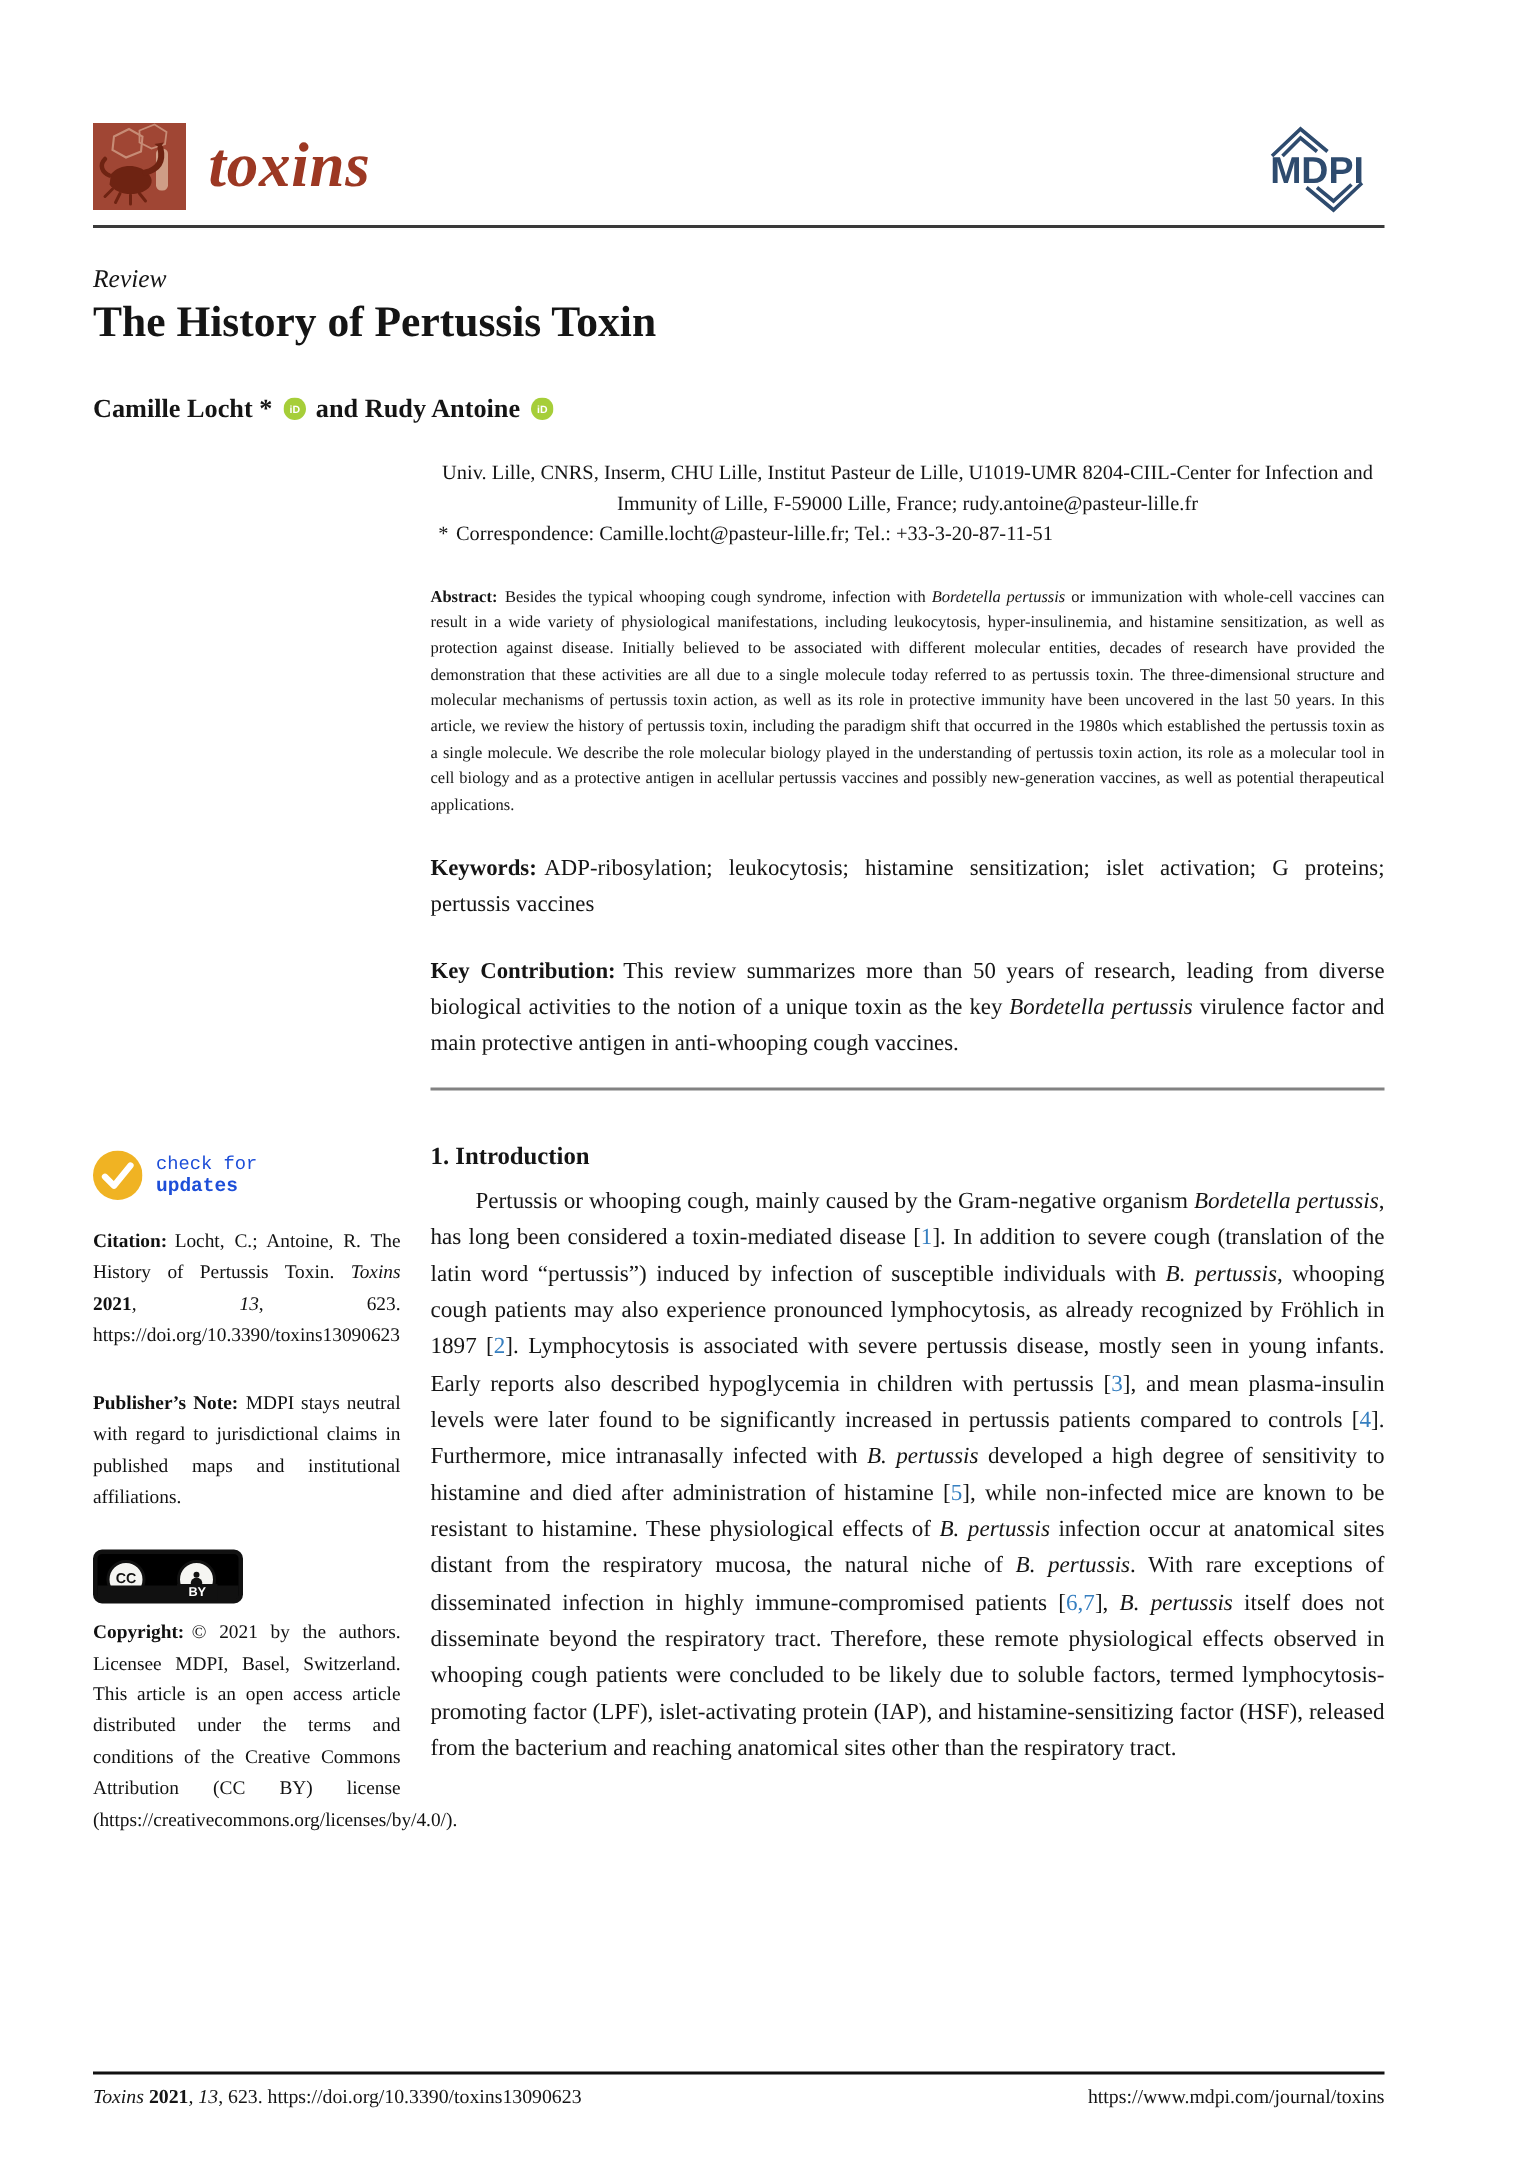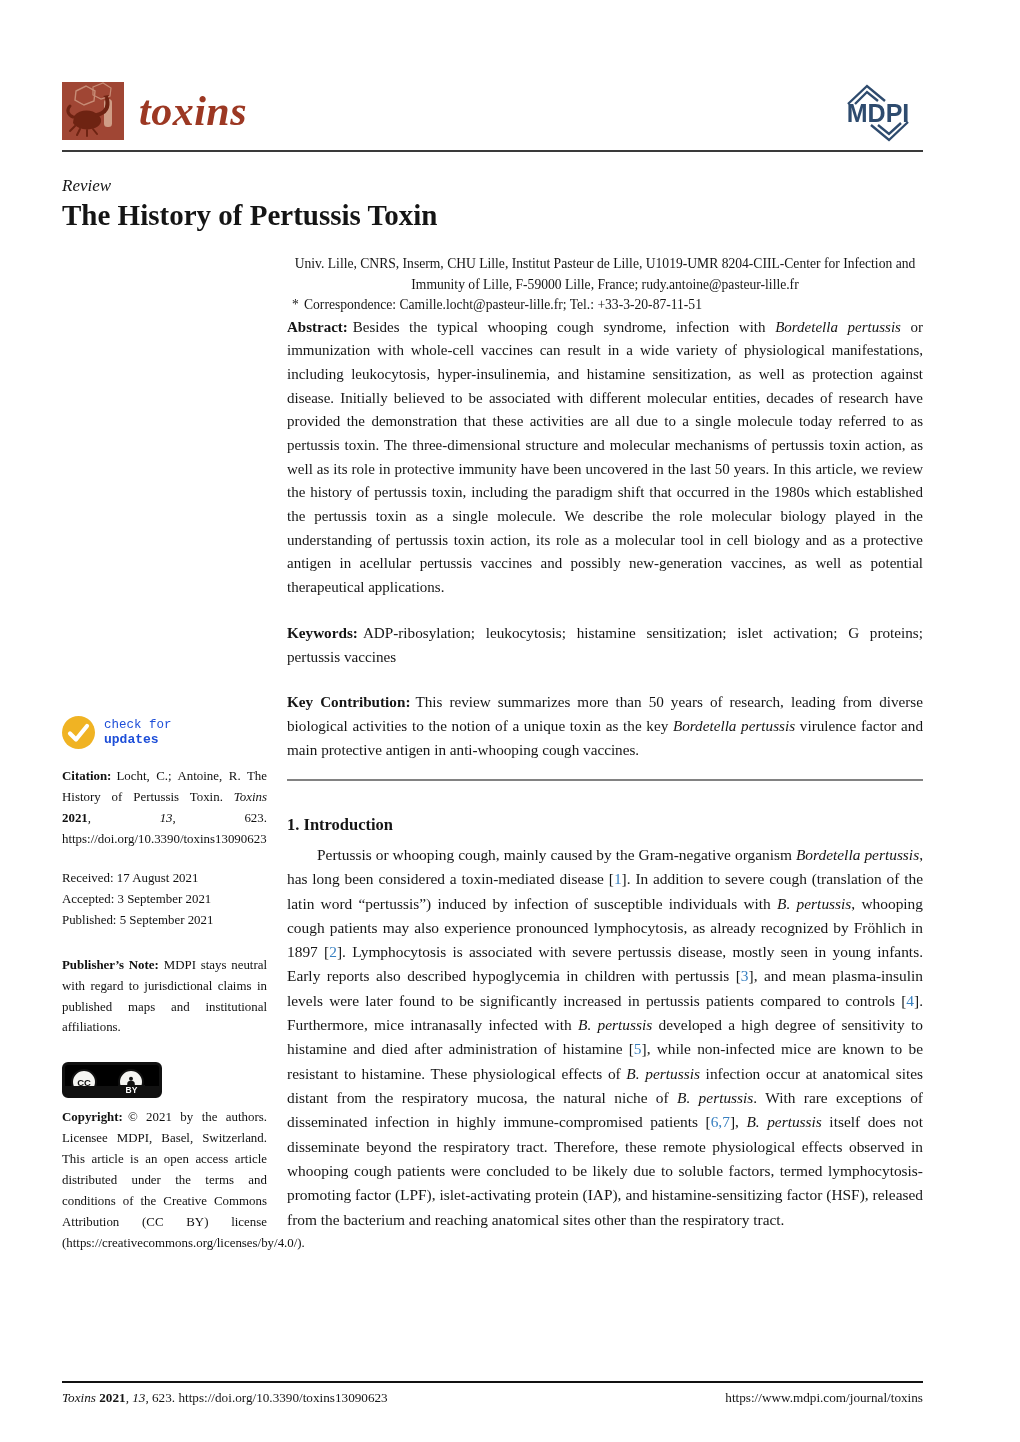--- a/index.html
+++ b/index.html
@@ -42,21 +42,21 @@
   .cc-c1{left:6px;}
   .cc-c2{left:53px;}
   .cc-strip{position:absolute;left:0;right:0;bottom:0;height:9px;background:#111;border-radius:0 0 2px 2px;}
   .cc-by-tag{position:absolute;bottom:-1px;left:53px;width:27px;text-align:center;color:#fff;background:#111;font-family:"Liberation Sans",sans-serif;font-weight:bold;font-size:8.5px;line-height:11px;}
   .copyright{margin-top:9px;}
 
   
   .affiliation{font-size:13.6px;line-height:1.5;text-align:center;}
   .corr-row{display:flex;}
   .corr-marker{width:17px;flex:0 0 17px;}
-  .abstract{font-size:15px;line-height:1.58;text-align:justify;}
+  .abstract{margin-top:23px;font-size:11px;line-height:1.58;text-align:justify;}
   .keywords{margin-top:21px;font-size:15.2px;line-height:1.58;text-align:justify;}
   .keycontrib{margin-top:21px;font-size:15.2px;line-height:1.58;text-align:justify;}
   .col-rule{border:0;border-top:2.5px solid #828282;margin:17px 0 0 0;}
   .intro-head{margin-top:34px;font-weight:bold;font-size:16.5px;}
   .intro-para{margin-top:8px;font-size:15.4px;line-height:1.58;text-align:justify;text-indent:30px;}
 
   .seg-i{font-style:italic;}
   .seg-b{font-weight:bold;}
   .seg-r{color:#367fc0;cursor:pointer;}
 
@@ -91,45 +91,52 @@
       <polyline points="38,45 56,60 75,42" fill="none" stroke="#2e4b6e" stroke-width="2.4"></polyline>
       <polyline points="45,45 56,54 68,43" fill="none" stroke="#2e4b6e" stroke-width="2.4"></polyline>
       <text x="45" y="42" text-anchor="middle" font-family="Liberation Sans, sans-serif" font-size="25" font-weight="bold" fill="#2e4b6e">MDPI</text>
     </svg>
   </div>
   <hr class="header-rule">
 
   <div class="review-label">Review</div>
   <h1 class="title" style="margin:3px 0 0 0;">The History of Pertussis Toxin</h1>
 
+  <div class="authors">
+    <span>Camille Locht *</span>
+    <svg class="orcid" viewBox="0 0 16 16" xmlns="http://www.w3.org/2000/svg">
+      <circle cx="8" cy="8" r="8" fill="#a6ce39"></circle>
+      <text x="8" y="11.3" text-anchor="middle" font-family="Liberation Sans, sans-serif" font-size="7.5" font-weight="bold" fill="#ffffff">iD</text>
+    </svg>
+    <span>and Rudy Antoine</span>
+    <svg class="orcid" viewBox="0 0 16 16" xmlns="http://www.w3.org/2000/svg">
+      <circle cx="8" cy="8" r="8" fill="#a6ce39"></circle>
+      <text x="8" y="11.3" text-anchor="middle" font-family="Liberation Sans, sans-serif" font-size="7.5" font-weight="bold" fill="#ffffff">iD</text>
+    </svg>
+  </div>
 
   <div class="columns">
 
     <div class="sidebar">
 
       <div class="check-badge">
         <svg width="33" height="33" viewBox="0 0 33 33" xmlns="http://www.w3.org/2000/svg">
           <circle cx="16.5" cy="16.5" r="16.5" fill="#f0b323"></circle>
           <polyline points="8,17.5 14,23.5 25,10" fill="none" stroke="#ffffff" stroke-width="4.2" stroke-linecap="round" stroke-linejoin="round"></polyline>
         </svg>
         <span class="check-text">
           <span class="chk">check for</span>
           <span class="upd">updates</span>
         </span>
       </div>
 
       <div class="side-block citation">
         <span class="lbl">Citation:</span><span><span>Locht, C.; Antoine, R. The History of Pertussis Toxin. </span><span class="seg-i">Toxins</span><span> </span><span class="seg-b">2021</span><span class="seg-i">, 13</span><span>, 623. https://doi.org/10.3390/toxins13090623</span></span>
       </div>
 
-      <div class="dates">
-        <div>Received: 17 August 2021</div>
-        <div>Accepted: 3 September 2021</div>
-        <div>Published: 5 September 2021</div>
-      </div>
 
       <div class="side-block pub-note">
         <span class="lbl">Publisher’s Note:</span><span>MDPI stays neutral with regard to jurisdictional claims in published maps and institutional affiliations.</span>
       </div>
 
       <div class="cc-badge">
         <span class="cc-circle cc-c1">
             <span>CC</span>
           </span>
         <span class="cc-circle cc-c2">

